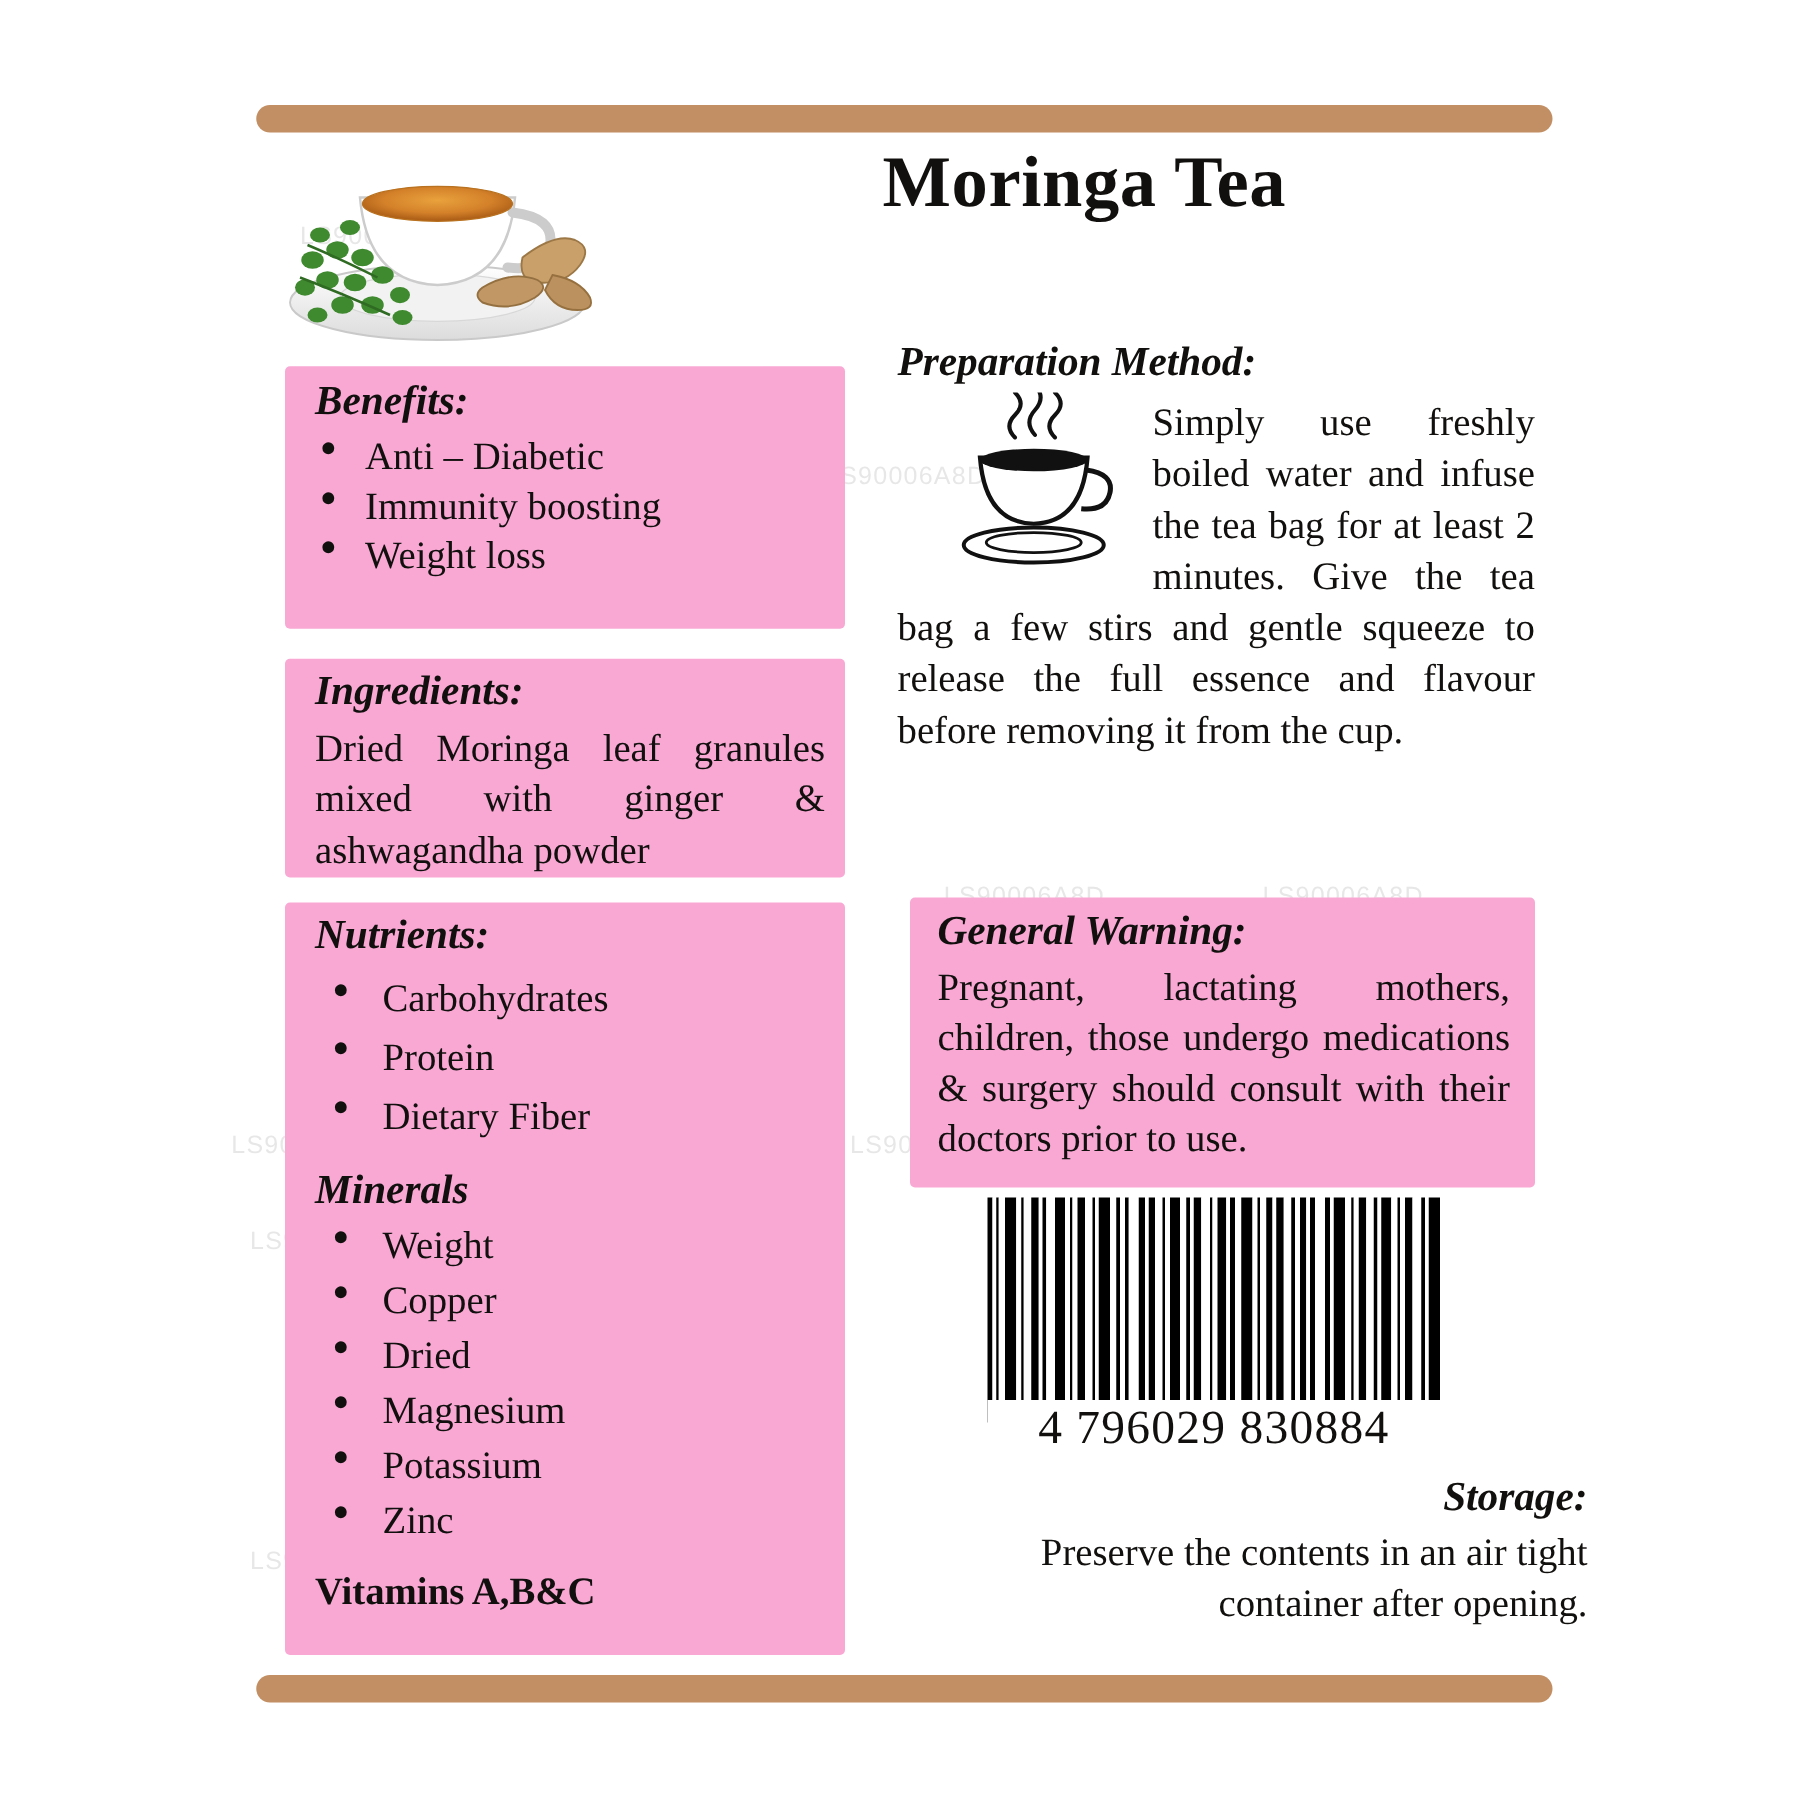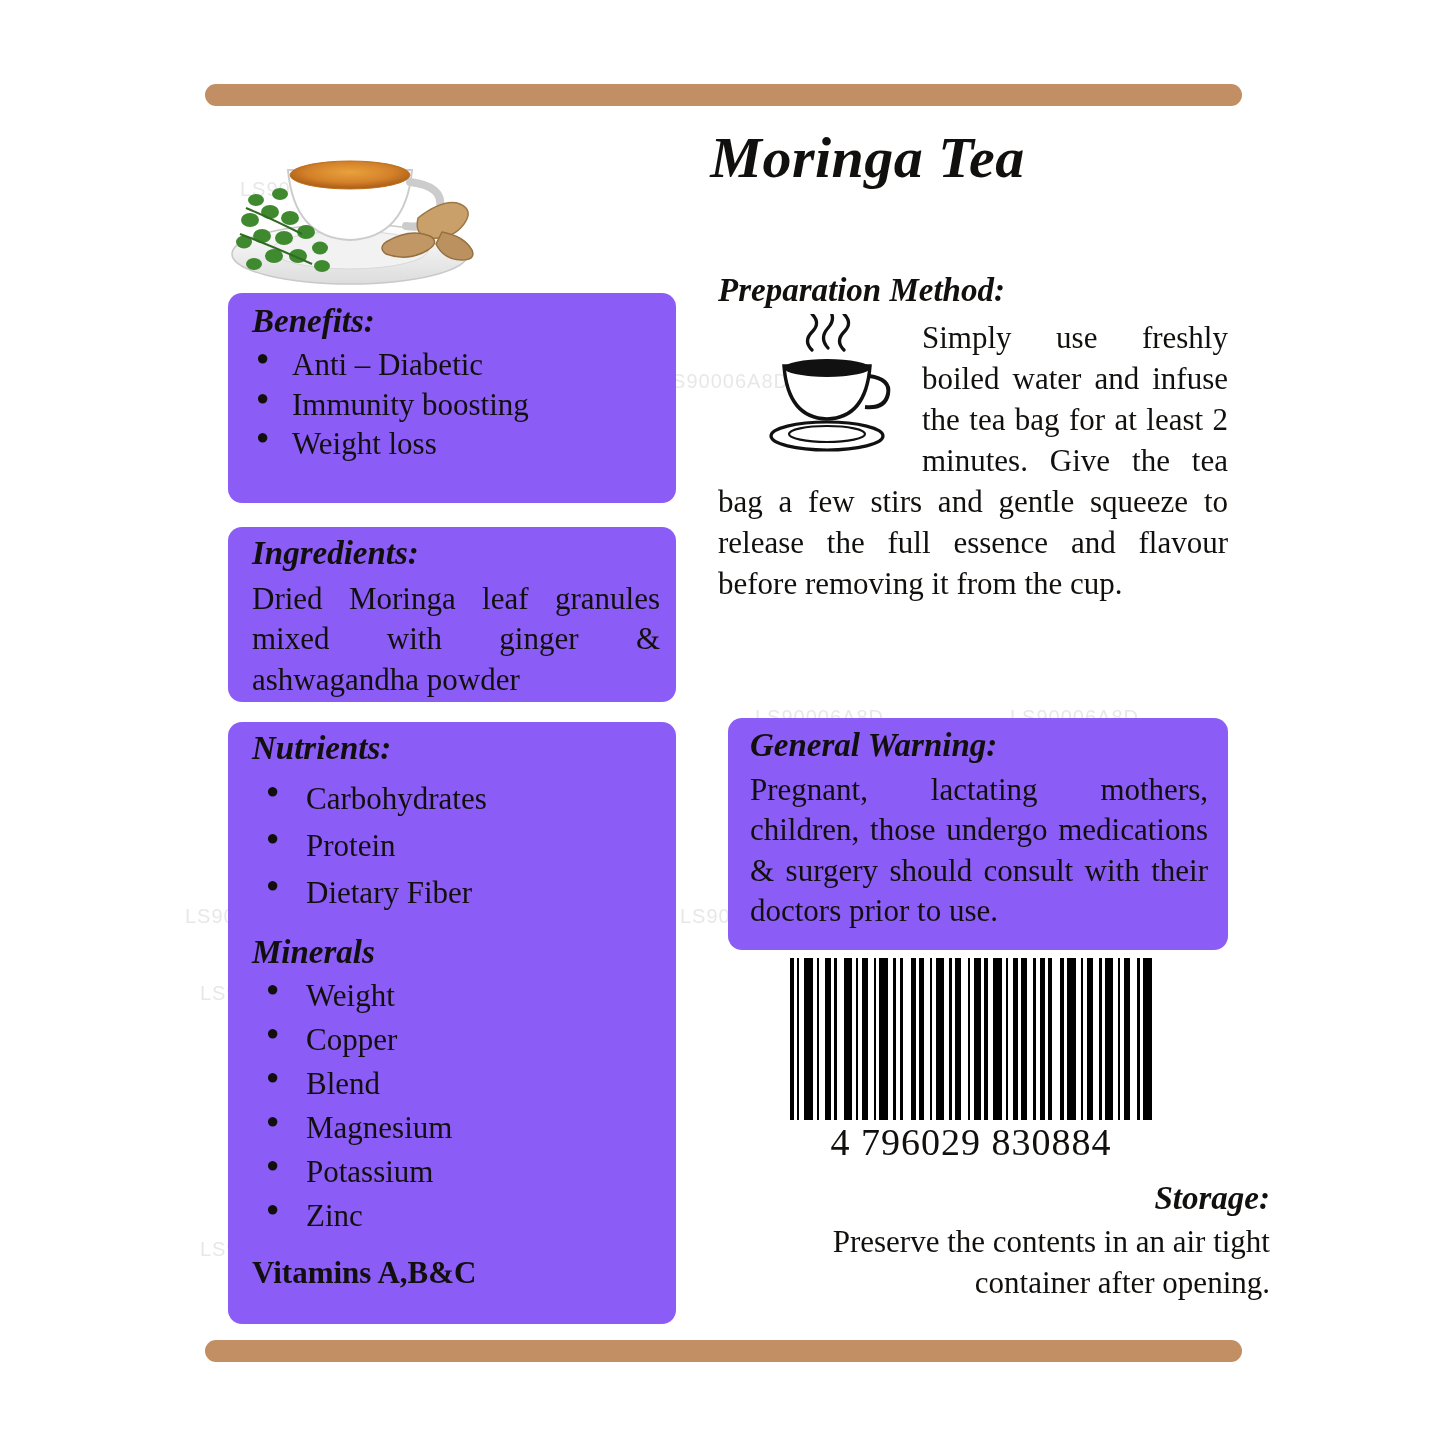--- a/index.html
+++ b/index.html
@@ -32,24 +32,23 @@
     background: #c28e63;
     border-radius: 11px;
   }
   .bar-top { top: 84px; }
   .bar-bottom { top: 1340px; }
 
   
   .header {
     position: absolute;
     left: 205px;
-    top: 122px;
+    top: 110px;
     width: 1040px;
     height: 175px;
-    font-style: italic;
   }
   .teacup-photo {
     position: absolute;
     left: 5px;
     top: 0px;
     width: 275px;
     height: 175px;
   }
   .title-wrap {
     position: absolute;
@@ -66,22 +65,22 @@
   }
   .sub-title {
     font-size: 37px;
     margin-top: 8px;
     line-height: 1.1;
   }
 
   
   .panel {
     position: absolute;
-    background: #8b5cf6;
-    border-radius: 14px;
+    background: #f9a8d4;
+    border-radius: 4px;
   }
   .panel-head {
     font-style: italic;
     font-weight: bold;
     font-size: 33px;
     line-height: 1.1;
   }
 
   ul.bullets {
     list-style: none;
@@ -359,21 +358,21 @@
     <div class="panel-head">Nutrients:</div>
     <ul class="bullets wide nutrient-list">
       <li>Carbohydrates</li>
       <li>Protein</li>
       <li>Dietary Fiber</li>
     </ul>
     <div class="minerals-head">Minerals</div>
     <ul class="bullets wide mineral-list">
       <li>Weight</li>
       <li>Copper</li>
-      <li>Blend</li>
+      <li>Dried</li>
       <li>Magnesium</li>
       <li>Potassium</li>
       <li>Zinc</li>
     </ul>
     <div class="vitamins">Vitamins  A,B&amp;C</div>
   </div>
 
   <div id="prep-section">
     <div class="panel-head">Preparation Method:</div>
     <svg class="cup-icon" viewBox="0 0 162 152">

